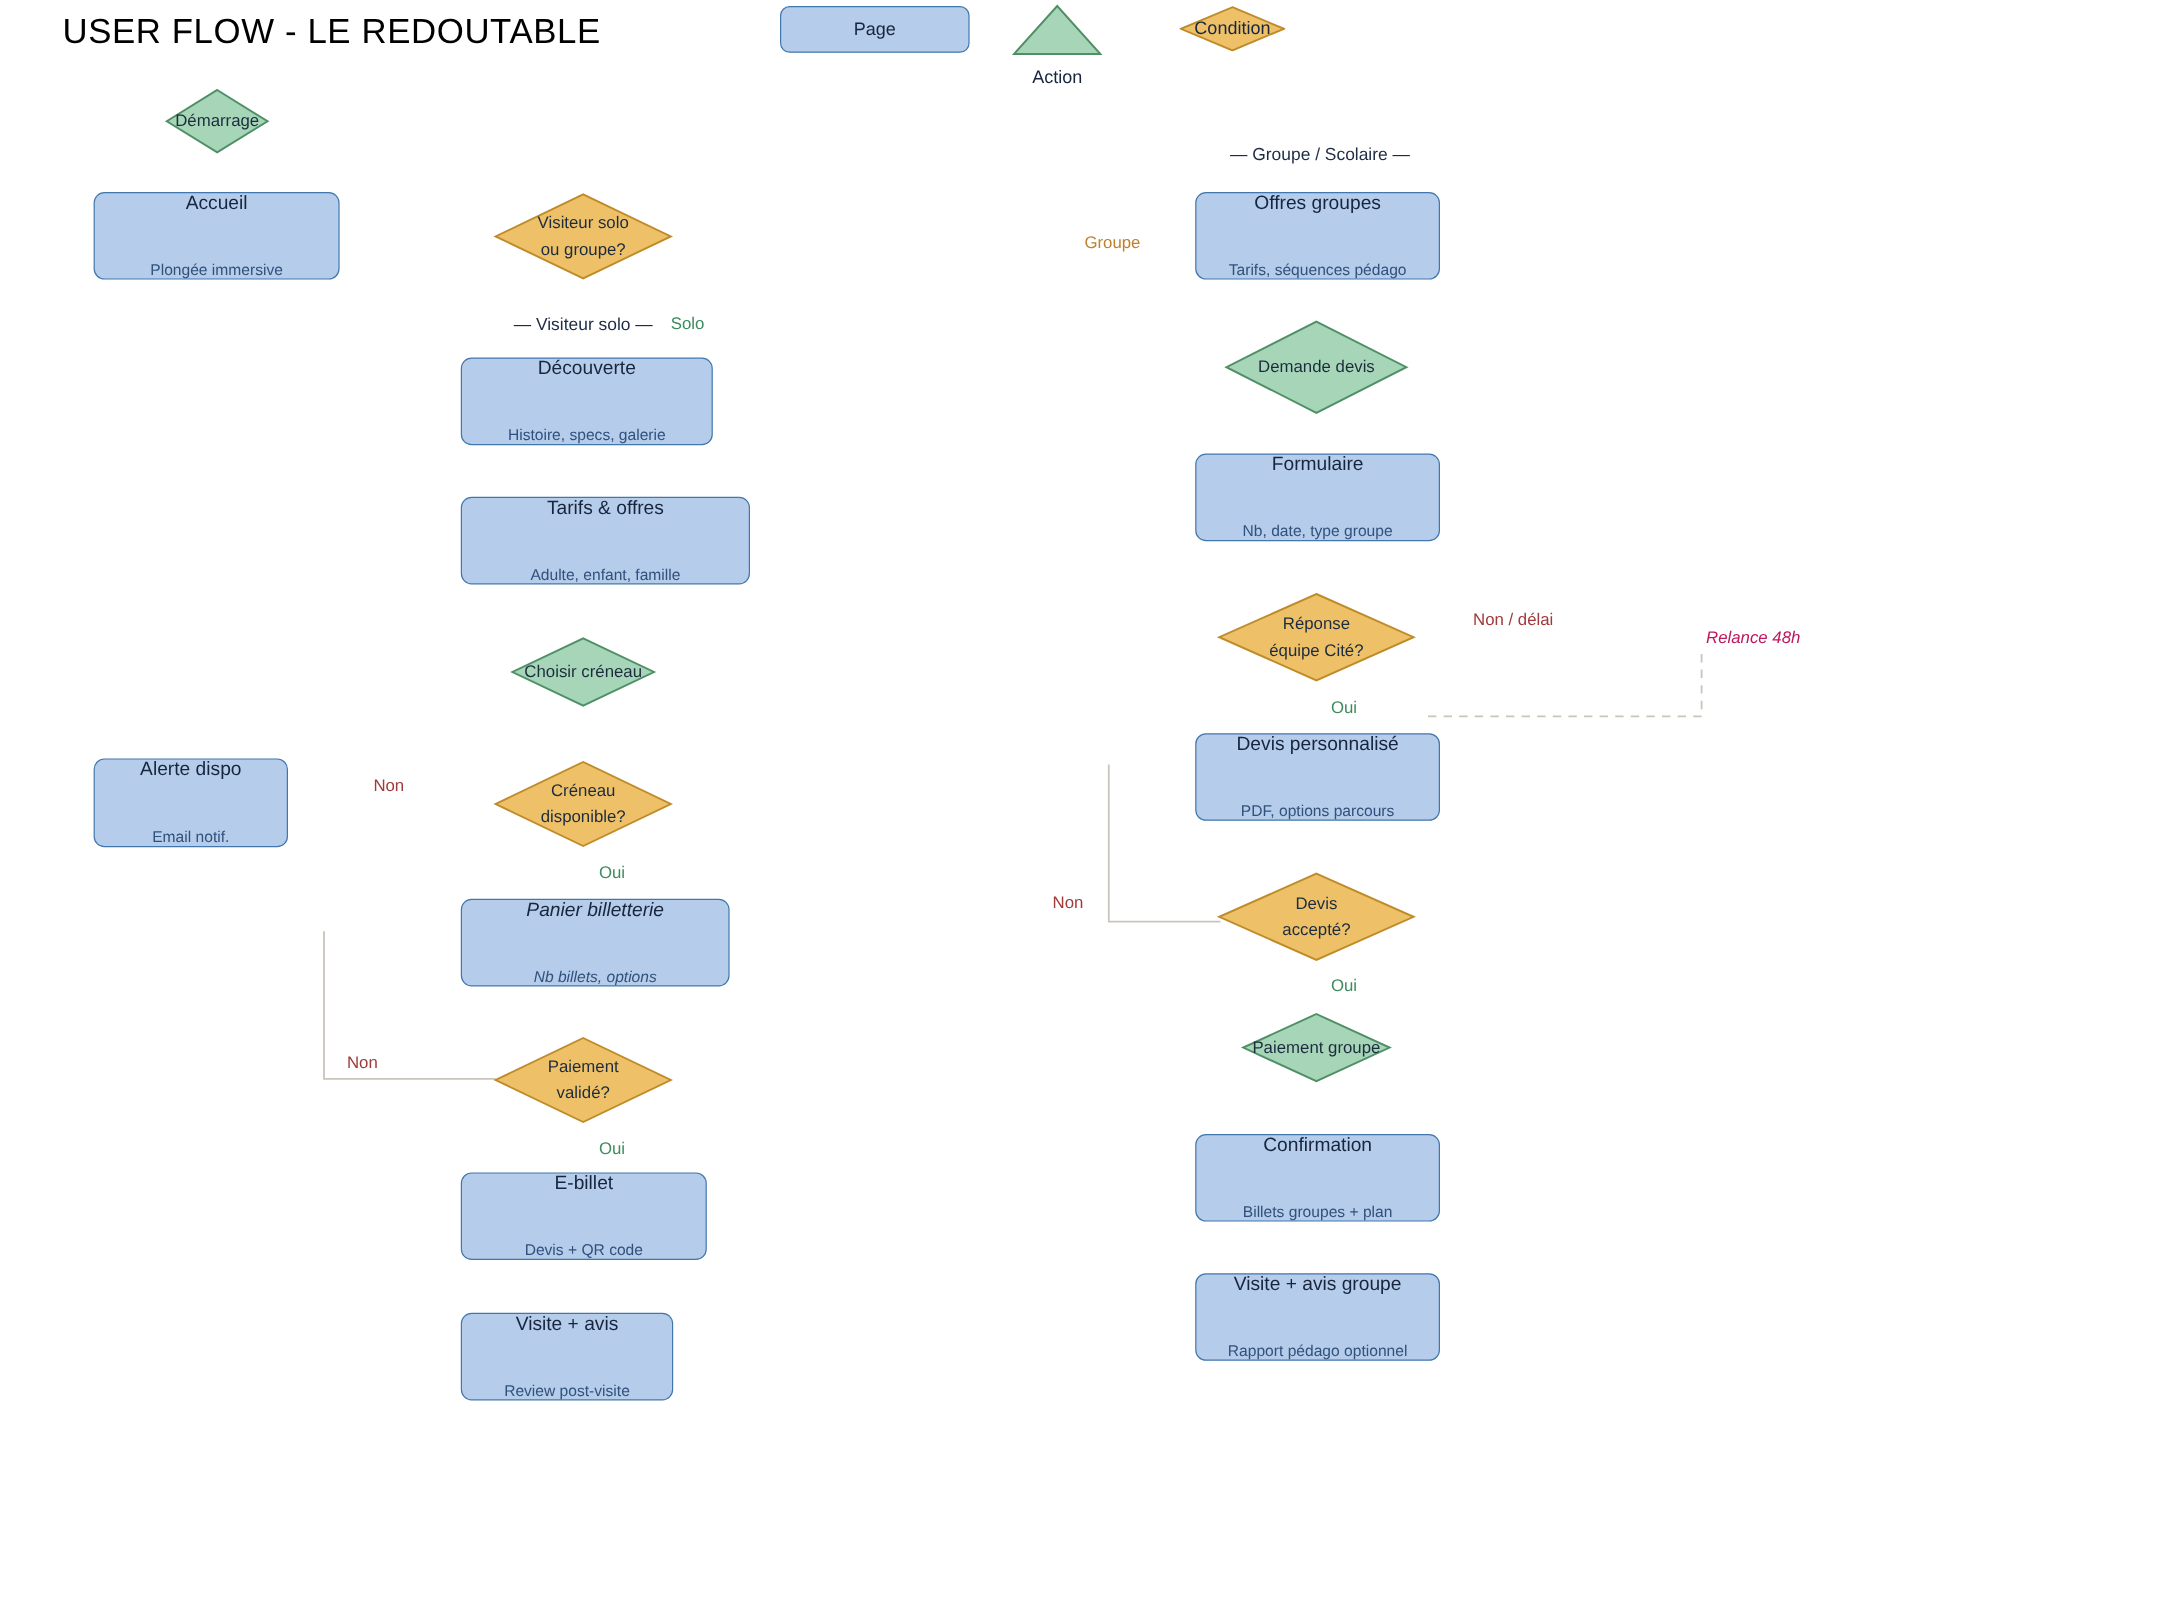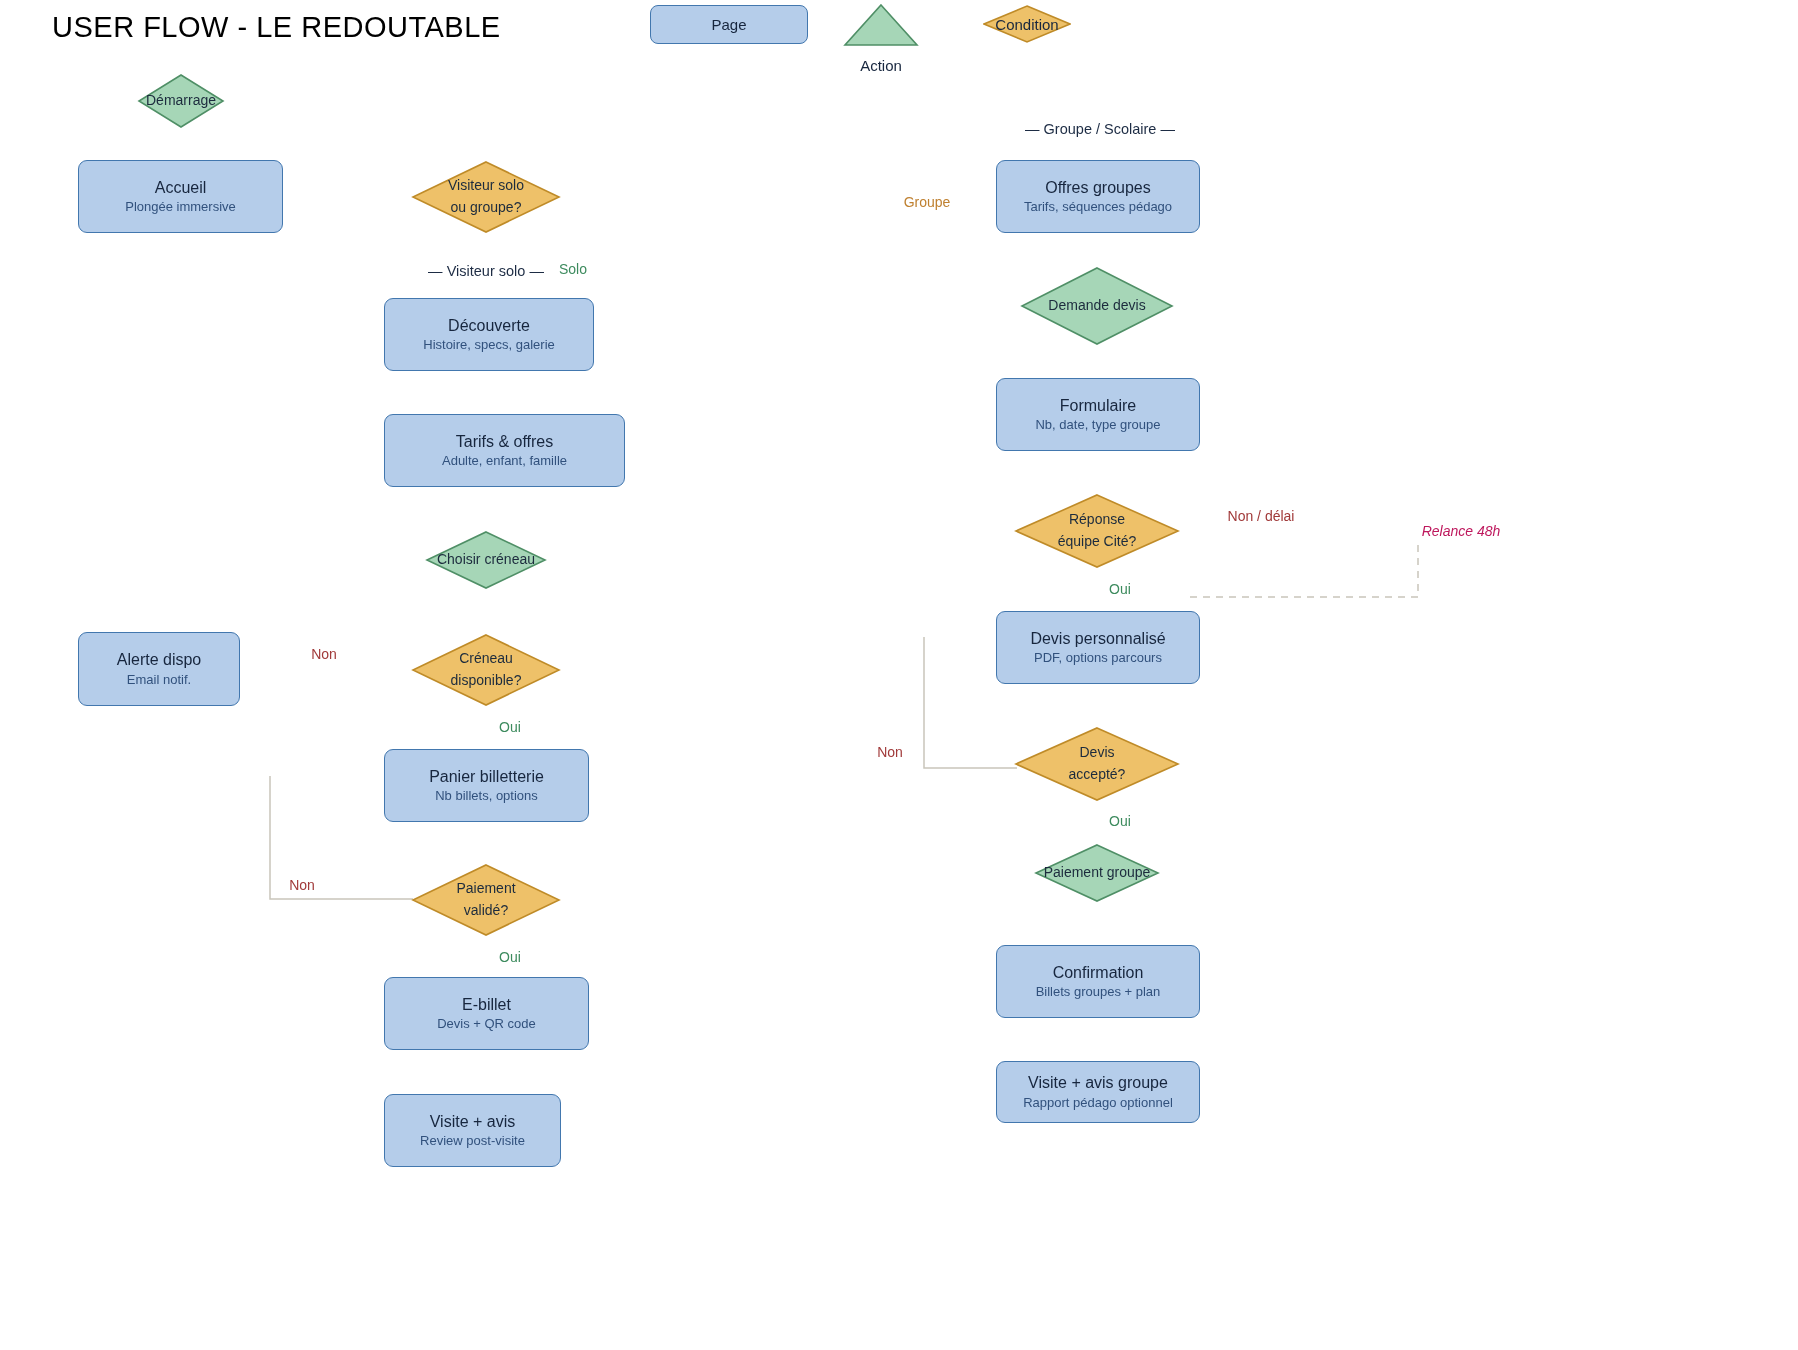--- a/index.html
+++ b/index.html
@@ -38,21 +38,21 @@
   .legend-action-wrap { left: 843px; top: 3px; width: 76px; height: 44px; }
   .legend-action-wrap .legend-label-overlay { top: 58%; margin-top: 36px; }
   .legend-condition-wrap { left: 983px; top: 5px; width: 88px; height: 38px; }
   
   .node { position: absolute; box-sizing: border-box; }
   .node.page {
     background: #b5cdea;
     border: 1.6px solid #4277ae;
     border-radius: 9px;
     display: flex; flex-direction: column;
-    align-items: center; justify-content: center;
+    align-items: center; justify-content: space-between;
     gap: 4px;
     text-align: center;
   }
   .node-title { font-size: 16px; color: #17263e; line-height: 1.1; }
   .node-subtitle { font-size: 13px; color: #31517d; line-height: 1.1; }
   .node.condition, .node.action { background: transparent; border: none; }
   .node svg.diamond-svg { position: absolute; left: 0; top: 0; overflow: visible; }
   polygon.shape-condition { fill: #eec169; stroke: #bf8b28; stroke-width: 1.6; }
   polygon.shape-action { fill: #a6d6b7; stroke: #4f8f66; stroke-width: 1.6; }
   polygon.shape-action-tri { fill: #a6d6b7; stroke: #4f8f66; stroke-width: 1.6; }
@@ -152,21 +152,21 @@
       </svg>
       <div class="diamond-text">
         <div>Créneau</div>
         <div>disponible?</div>
       </div>
     </div>
     <div class="node page" style="left: 78px; top: 632px; width: 162px; height: 74px;">
       <div class="node-title">Alerte dispo</div>
       <div class="node-subtitle">Email notif.</div>
     </div>
-    <div class="node page" style="left: 384px; top: 749px; width: 205px; height: 73px;">
+    <div class="node page" style="left: 384px; top: 749px; width: 224px; height: 73px; font-style: italic;">
       <div class="node-title">Panier billetterie</div>
       <div class="node-subtitle">Nb billets, options</div>
     </div>
     <div class="node condition" style="left: 412px; top: 864px; width: 148px; height: 72px;">
       <svg class="diamond-svg" width="148" height="72" viewBox="0 0 148 72">
         <polygon class="shape-condition" points="74,1 147,36 74,71 1,36"></polygon>
       </svg>
       <div class="diamond-text">
         <div>Paiement</div>
         <div>validé?</div>
@@ -223,21 +223,21 @@
         <polygon class="shape-action" points="62,1 123,29 62,57 1,29"></polygon>
       </svg>
       <div class="diamond-text">
         <div>Paiement groupe</div>
       </div>
     </div>
     <div class="node page" style="left: 996px; top: 945px; width: 204px; height: 73px;">
       <div class="node-title">Confirmation</div>
       <div class="node-subtitle">Billets groupes + plan</div>
     </div>
-    <div class="node page" style="left: 996px; top: 1061px; width: 204px; height: 62px;">
+    <div class="node page" style="left: 996px; top: 1061px; width: 204px; height: 73px;">
       <div class="node-title">Visite + avis groupe</div>
       <div class="node-subtitle">Rapport pédago optionnel</div>
     </div>
     <div class="flow-label label-section" style="left: 486px; top: 271px;">— Visiteur solo —</div>
     <div class="flow-label label-green" style="left: 573px; top: 269px;">Solo</div>
     <div class="flow-label label-red" style="left: 324px; top: 654px;">Non</div>
     <div class="flow-label label-green" style="left: 510px; top: 727px;">Oui</div>
     <div class="flow-label label-red" style="left: 302px; top: 885px;">Non</div>
     <div class="flow-label label-green" style="left: 510px; top: 957px;">Oui</div>
     <div class="flow-label label-section" style="left: 1100px; top: 129px;">— Groupe / Scolaire —</div>

